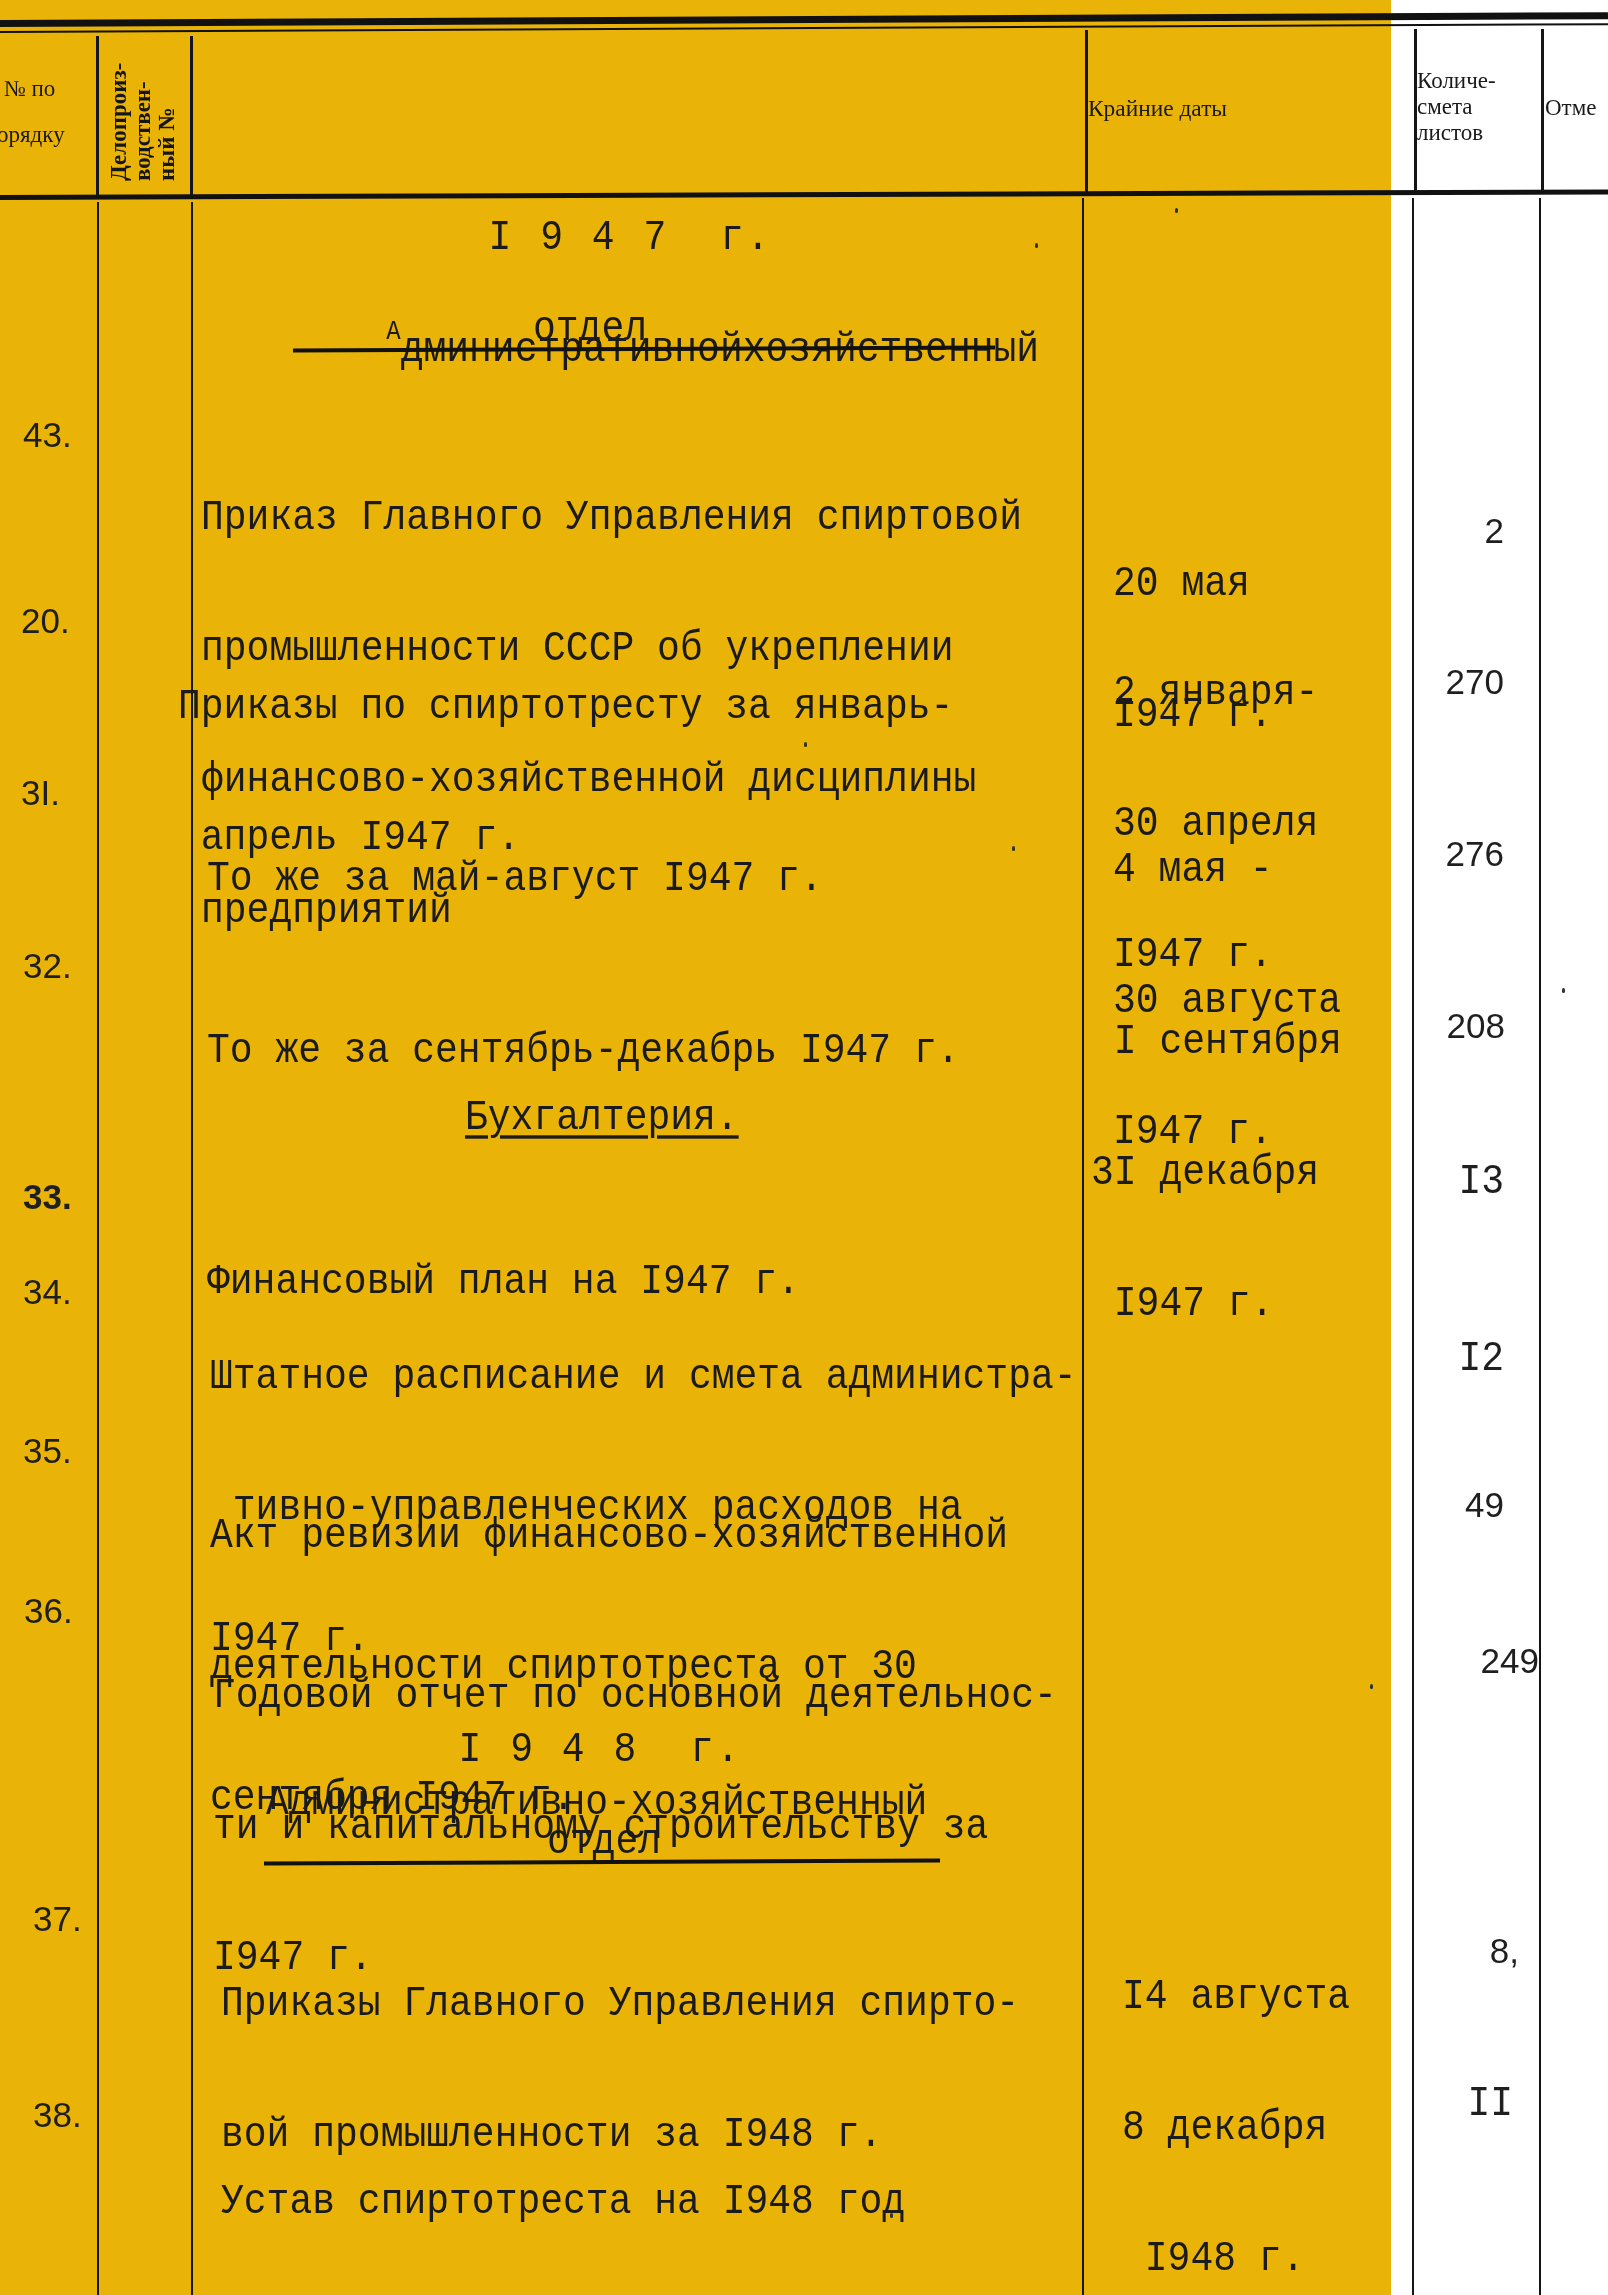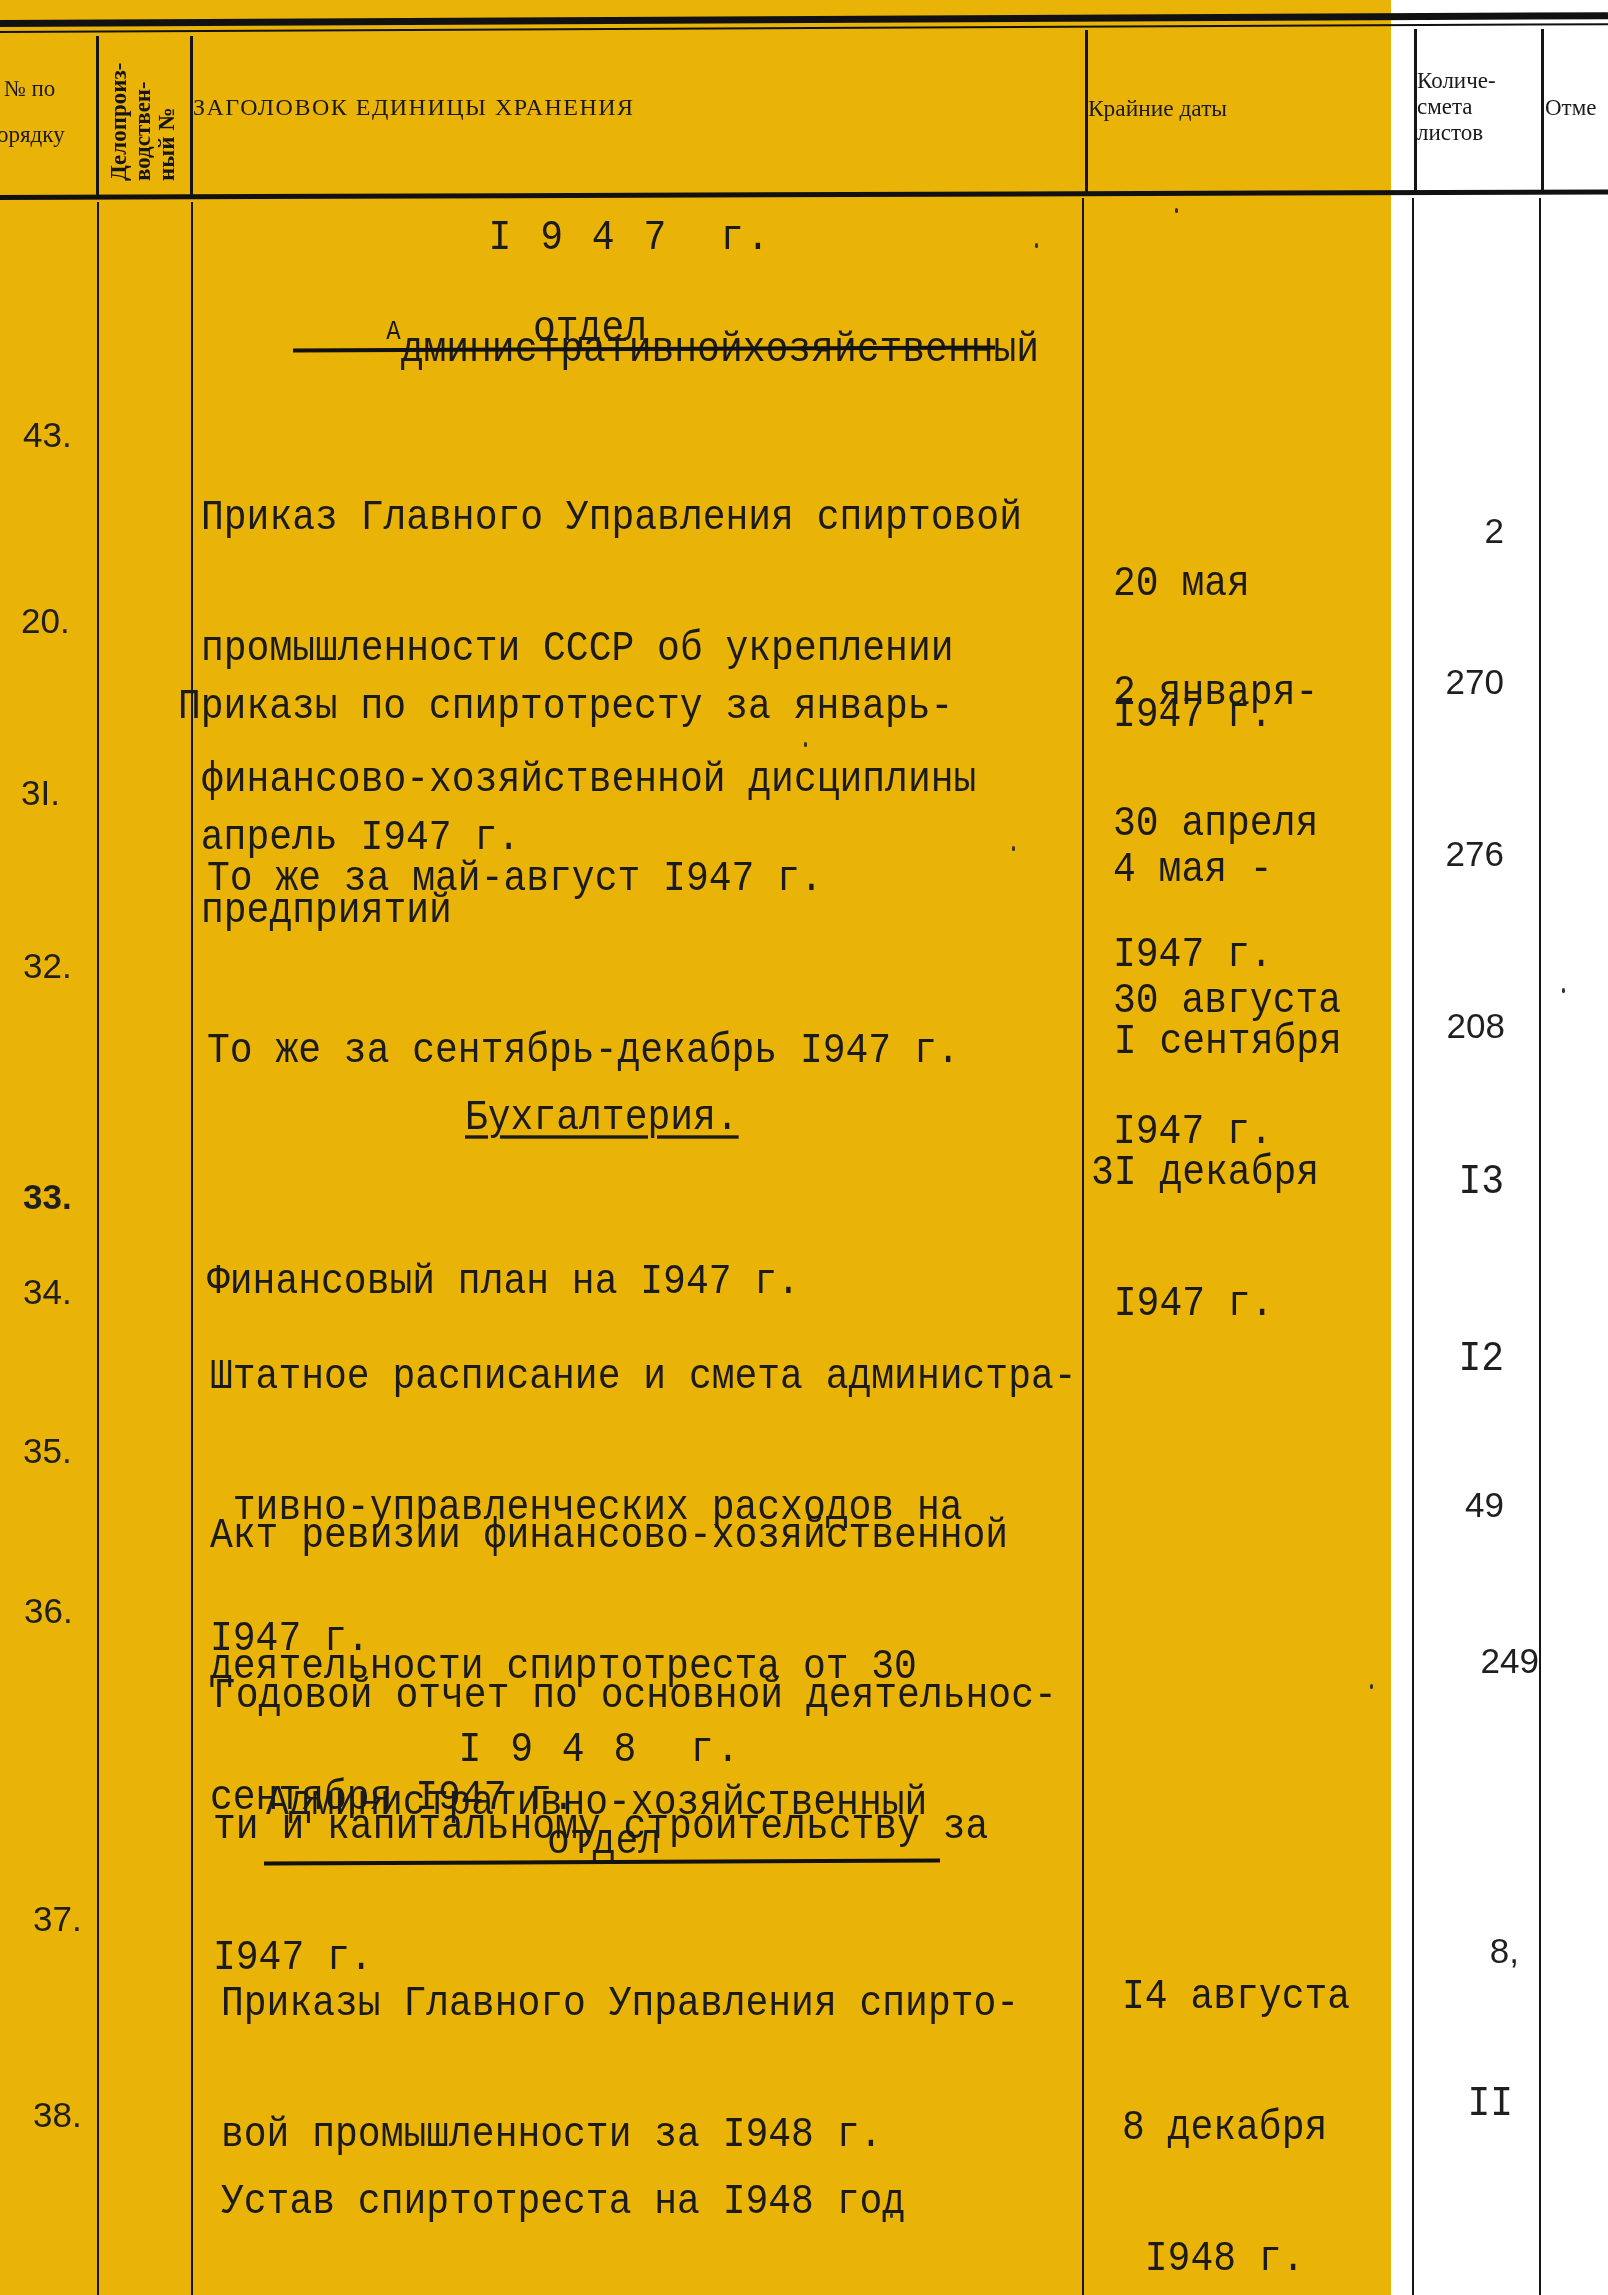--- a/index.html
+++ b/index.html
@@ -60,21 +60,20 @@
     <div style="padding-left:3.8px;">№ по</div>
     <div style="margin-top:19.6px;margin-left:-3px;">орядку</div>
   </div>
 
   <div class="hdr-vert" style="left:107px;top:181px;">
     <div>Делопроиз-</div>
     <div>водствен-</div>
     <div>ный №</div>
   </div>
 
-  <div class="hdr hdr-main" style="left:193px;top:94px;width:888px;">ЗАГОЛОВОК ЕДИНИЦЫ ХРАНЕНИЯ</div>
   <div class="hdr hdr-small" style="left:1088px;top:95px;width:325px;font-size:23.4px;">Крайние даты</div>
 
   <div class="hdr hdr-small" style="left:1417px;top:68px;width:124px;">
     <div>Количе-</div>
     <div>смета</div>
     <div>листов</div>
   </div>
   <div class="hdr hdr-small" style="left:1545px;top:95px;width:76px;text-align:left;">Отме</div>
 
   <div class="sect-title" style="left:453px;top:213px;width:355px;letter-spacing:3px;">I 9 4 7  г.</div>

